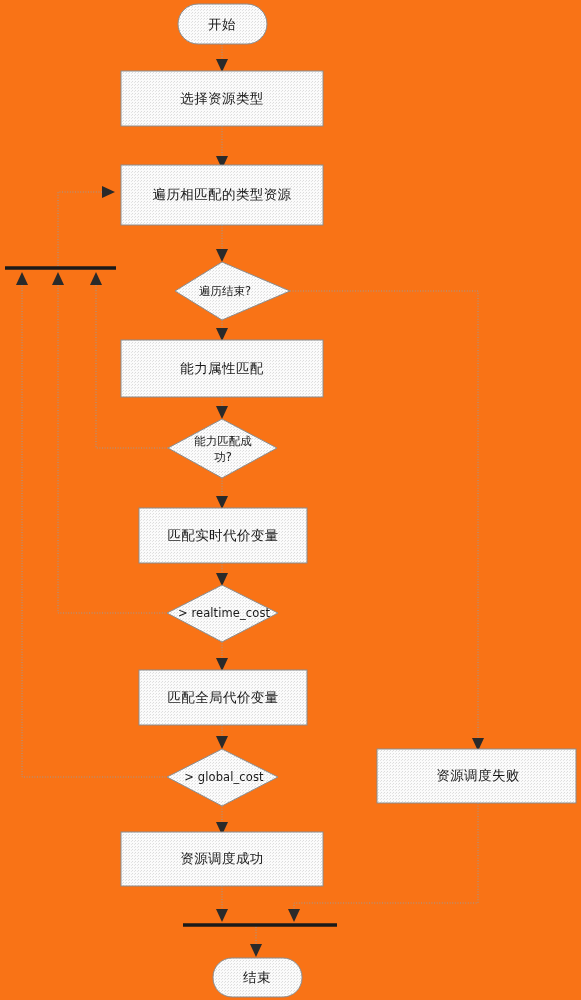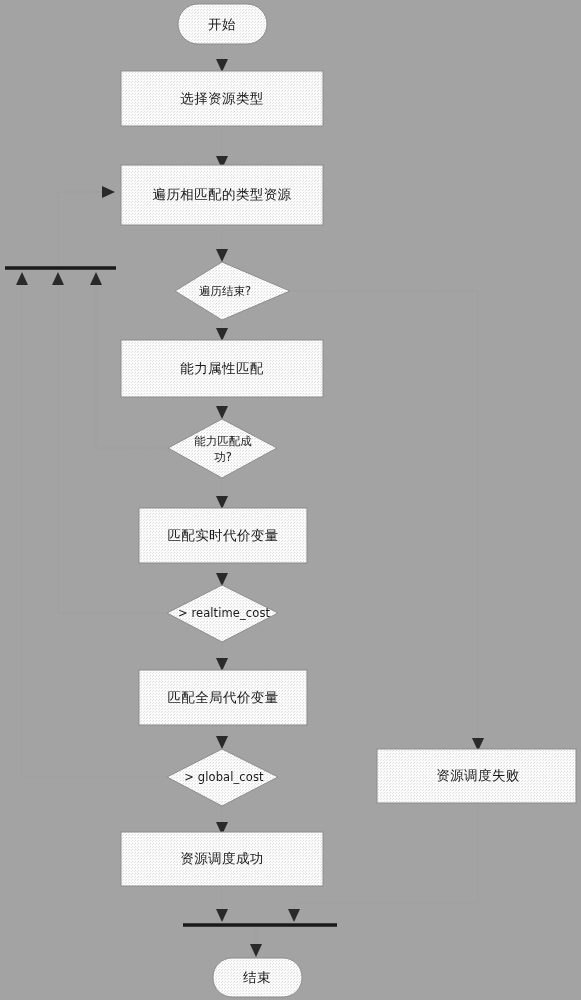--- a/index.html
+++ b/index.html
@@ -4,21 +4,21 @@
 <style>
   html, body {
     margin: 0;
     padding: 0;
     background: #ffffff;
   }
   #canvas {
     position: relative;
     width: 581px;
     height: 1000px;
-    background: #a3a3a3;
+    background: #f97316;
     font-family: "DejaVu Sans", "Liberation Sans", sans-serif;
     overflow: hidden;
   }
   svg#flow {
     position: absolute;
     top: 0;
     left: 0;
     width: 581px;
     height: 1000px;
   }

